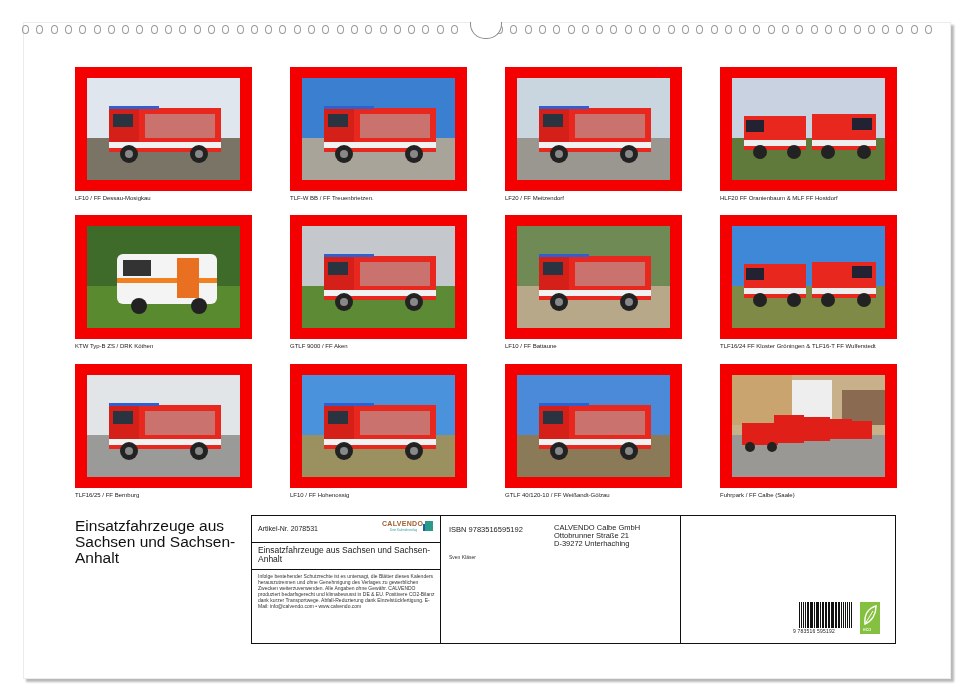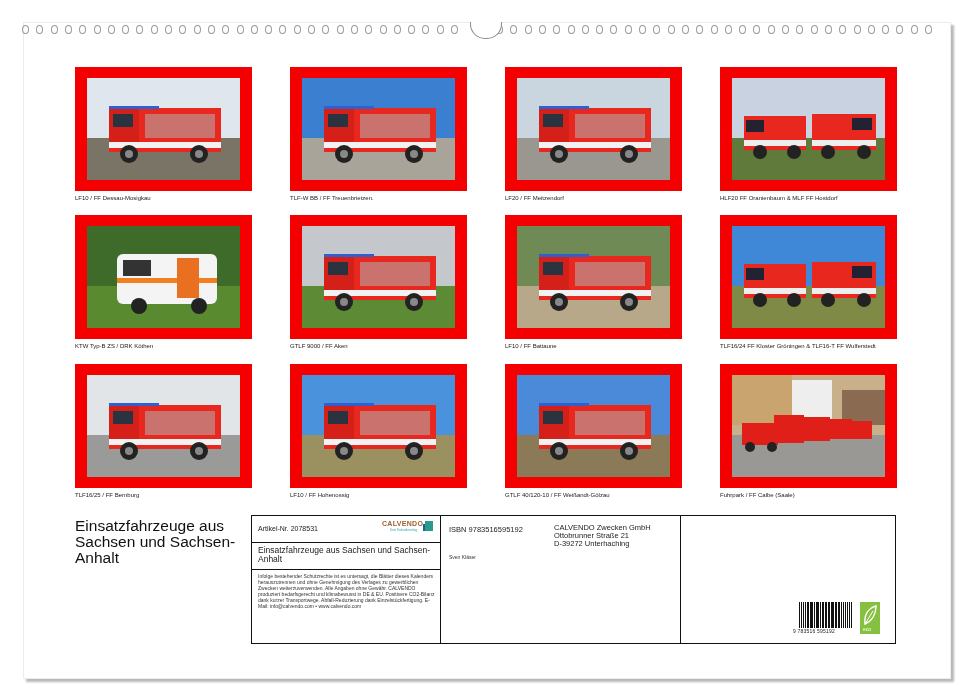--- a/index.html
+++ b/index.html
@@ -378,21 +378,21 @@
       <div class="subtitle">Einsatzfahrzeuge aus Sachsen und Sachsen-Anhalt</div>
     </div>
     <div class="c1r3">
       <div class="legal">Infolge bestehender Schutzrechte ist es untersagt, die Blätter dieses Kalenders herauszutrennen und ohne Genehmigung des Verlages zu gewerblichen Zwecken weiterzuverwenden. Alle Angaben ohne Gewähr. CALVENDO produziert bedarfsgerecht und klimabewusst in DE &amp; EU. Positivere CO2-Bilanz dank kurzer Transportwege. Abfall-Reduzierung dank Einzelstückfertigung. E-Mail: info@calvendo.com • www.calvendo.com</div>
     </div>
   </div>
   <div class="col2">
     <span class="isbn">ISBN 9783516595192</span>
     <span class="author">Sven Kläser</span>
     <div class="publisher">
-      <div>CALVENDO Zwecken GmbH</div>
+      <div>CALVENDO Calbe GmbH</div>
       <div>Ottobrunner Straße 21</div>
       <div>D-39272 Unterhaching</div>
     </div>
   </div>
   <div class="col3">
     <div class="barcode">
       <div class="bars" id="bars">
           <span style="width: 1px; margin-right: 1px;"></span>
           <span style="width: 2px; margin-right: 1px;"></span>
           <span style="width: 1px; margin-right: 1px;"></span>

